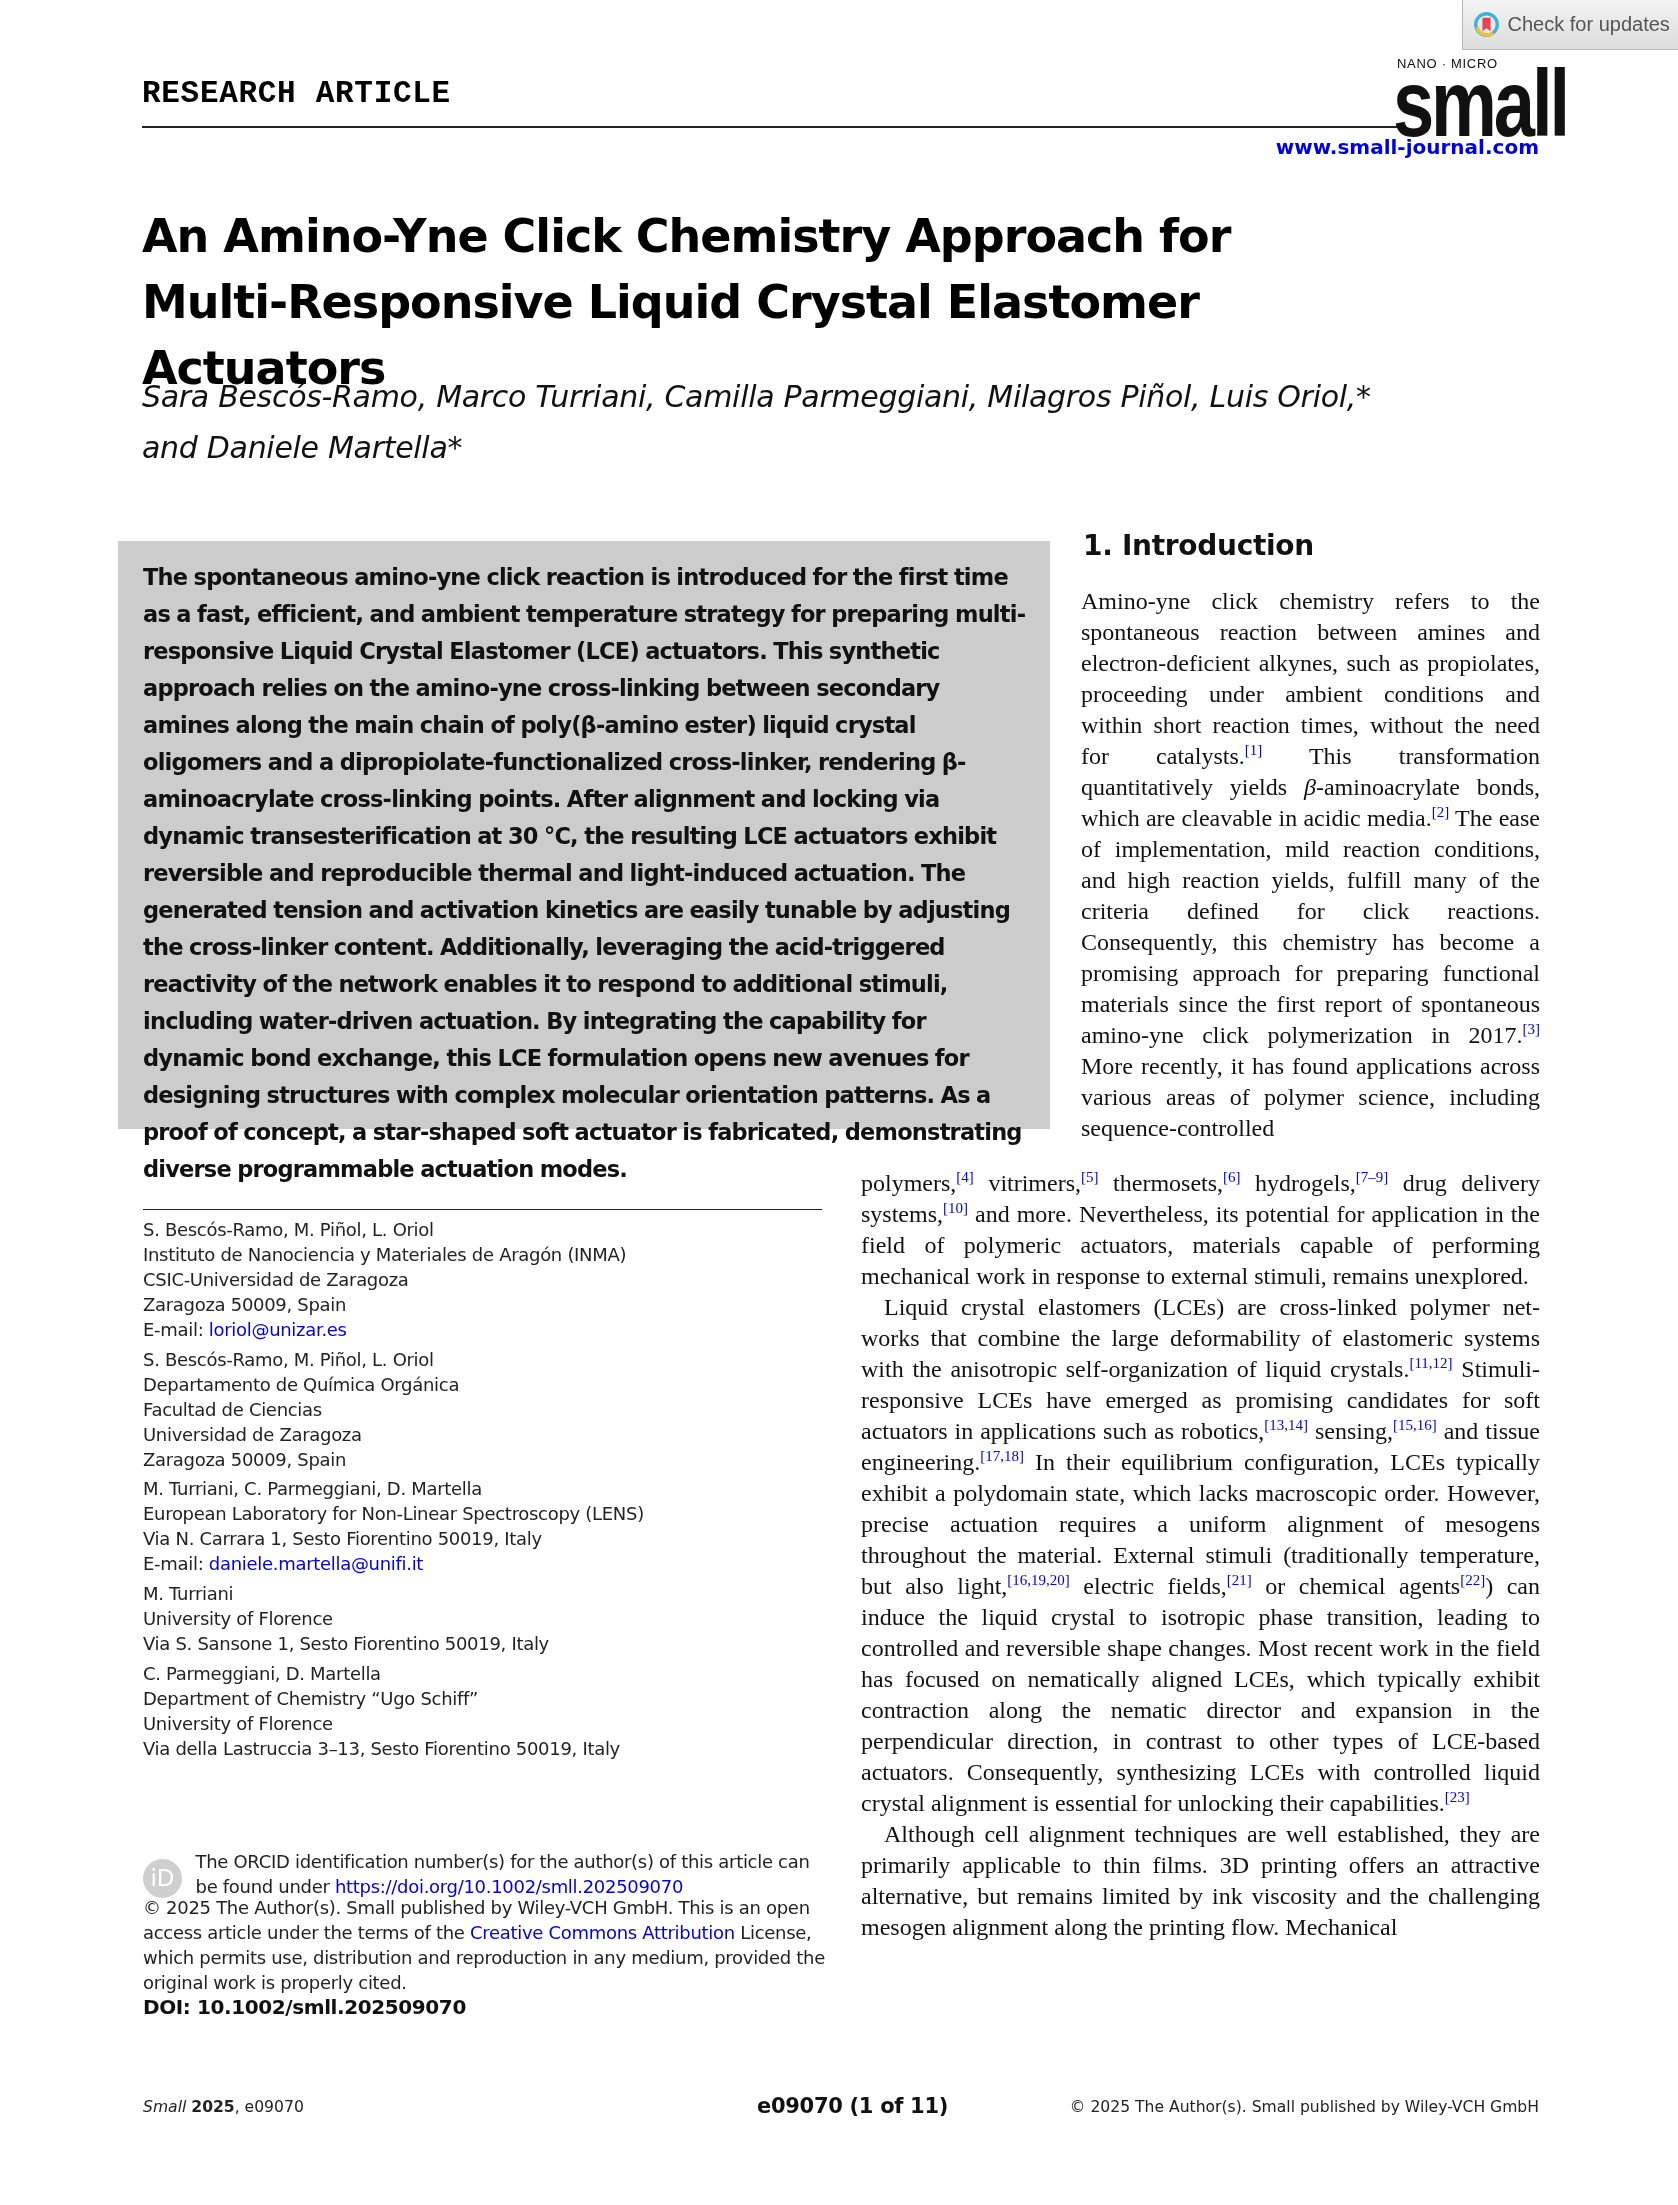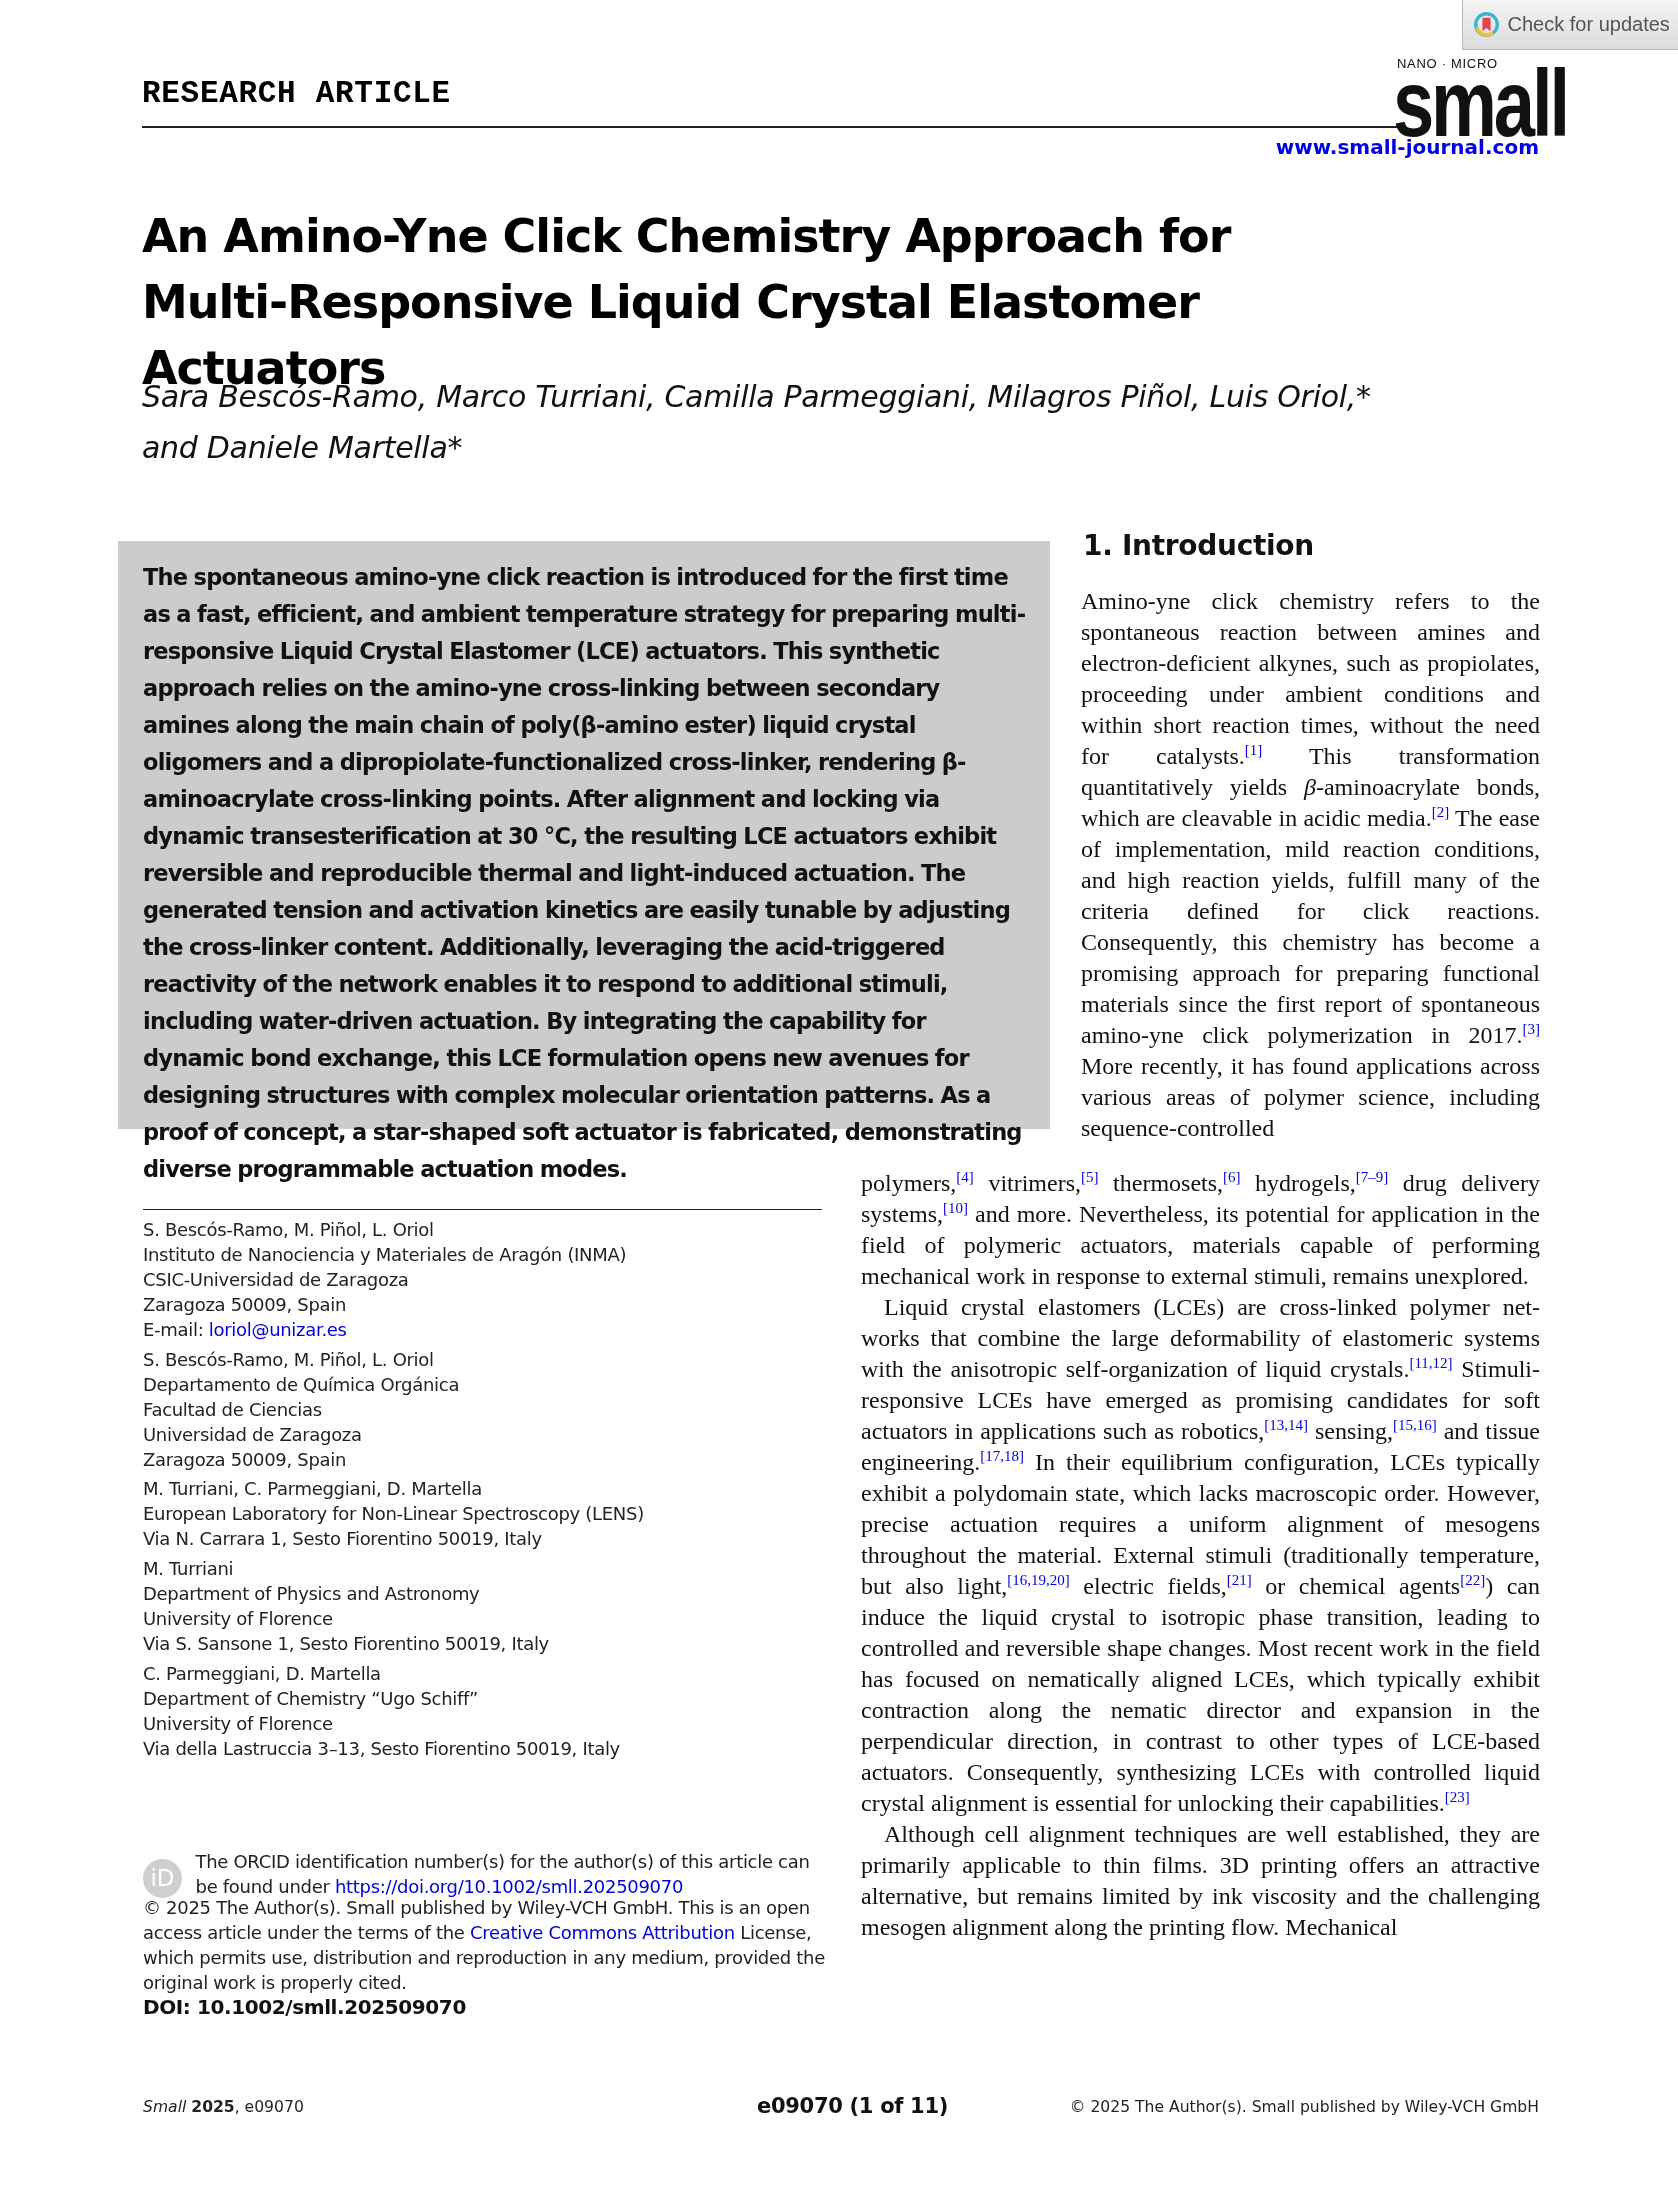--- a/index.html
+++ b/index.html
@@ -114,24 +114,24 @@
     <span class="line">S. Bescós-Ramo, M. Piñol, L. Oriol</span>
     <span class="line">Departamento de Química Orgánica</span>
     <span class="line">Facultad de Ciencias</span>
     <span class="line">Universidad de Zaragoza</span>
     <span class="line">Zaragoza 50009, Spain</span>
   </div>
   <div class="grp">
     <span class="line">M. Turriani, C. Parmeggiani, D. Martella</span>
     <span class="line">European Laboratory for Non-Linear Spectroscopy (LENS)</span>
     <span class="line">Via N. Carrara 1, Sesto Fiorentino 50019, Italy</span>
+    <span class="line"><span>E-mail: </span><a class="link">daniele.martella@unifi.it</a></span>
   </div>
   <div class="grp">
     <span class="line">M. Turriani</span>
-    <span class="line">Department of Physics and Astronomy</span>
     <span class="line">University of Florence</span>
     <span class="line">Via S. Sansone 1, Sesto Fiorentino 50019, Italy</span>
   </div>
   <div class="grp">
     <span class="line">C. Parmeggiani, D. Martella</span>
     <span class="line">Department of Chemistry “Ugo Schiff”</span>
     <span class="line">University of Florence</span>
     <span class="line">Via della Lastruccia 3–13, Sesto Fiorentino 50019, Italy</span>
   </div>
 </div>

